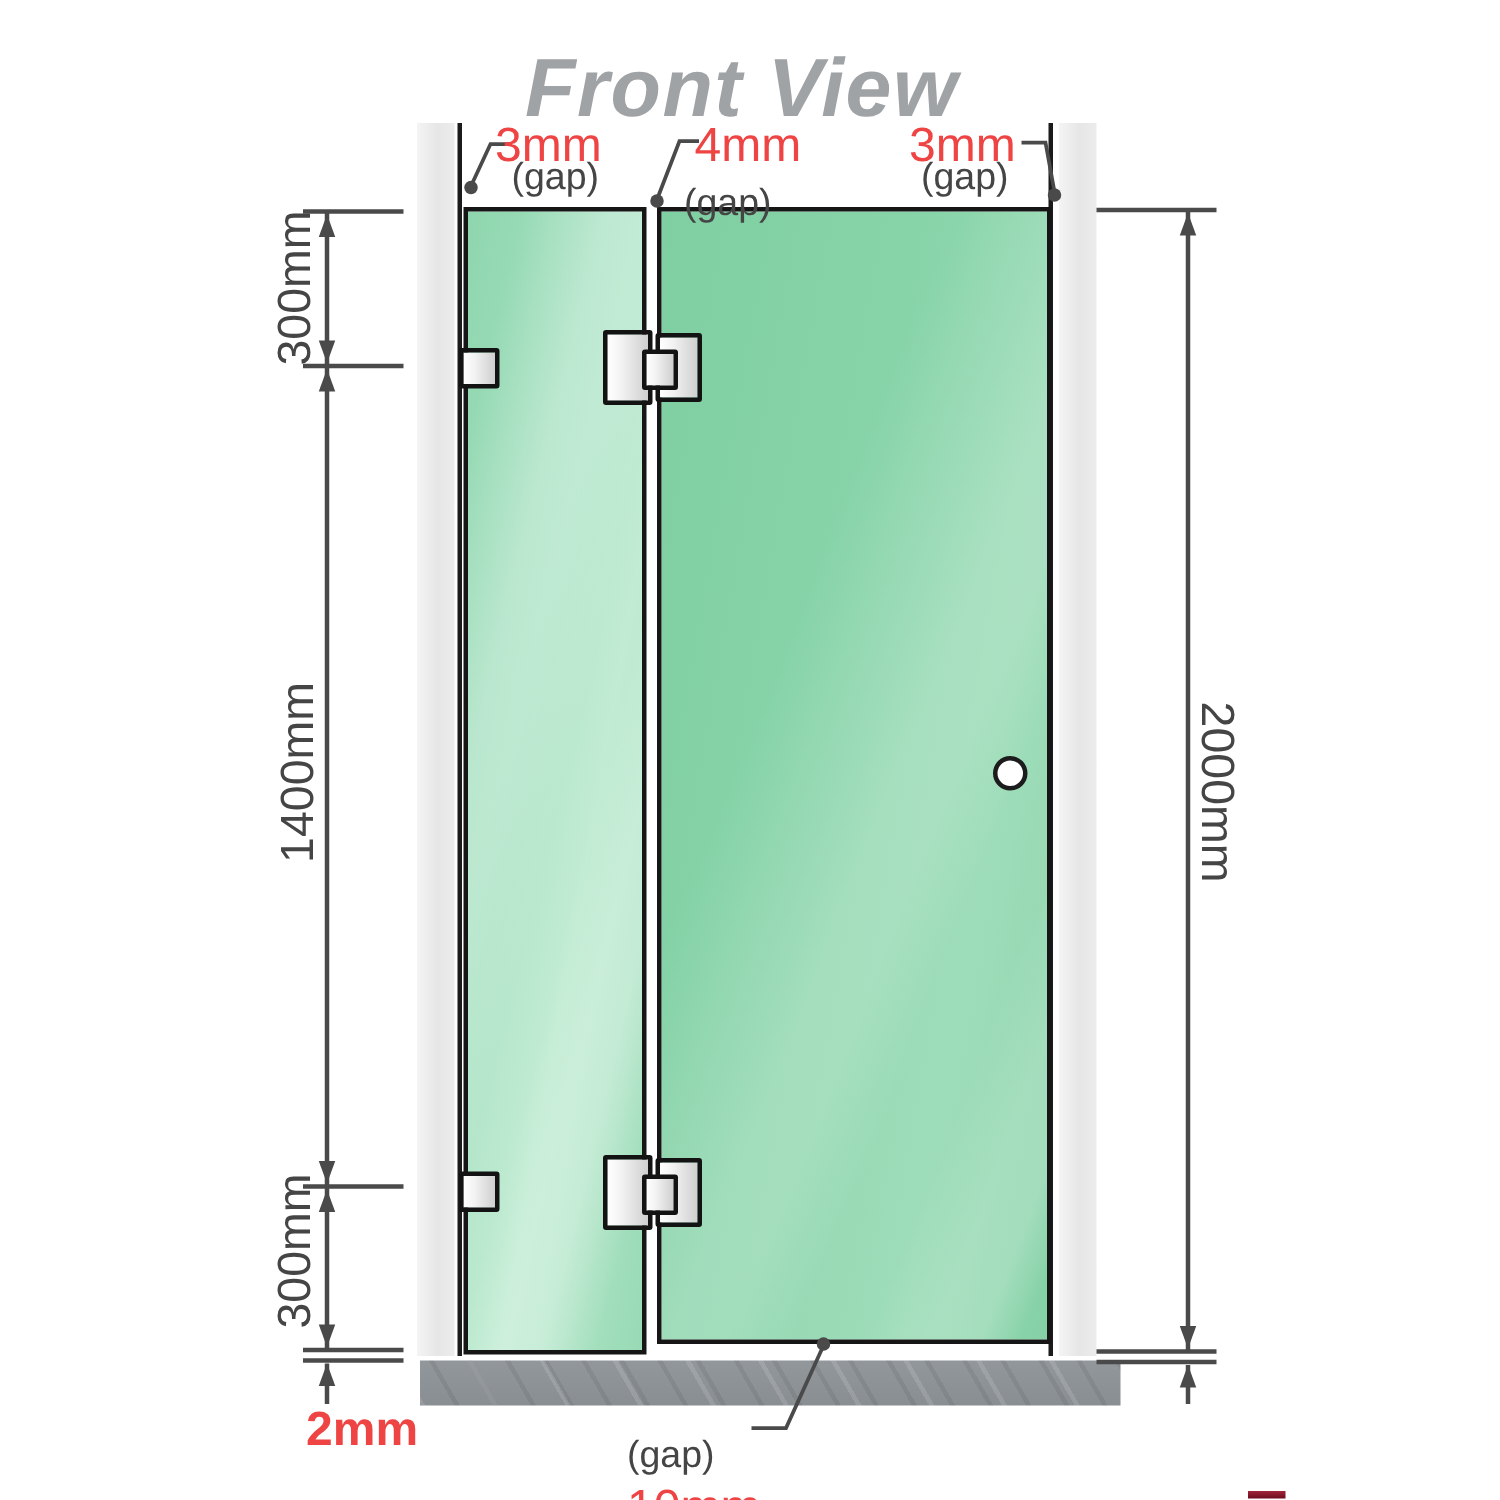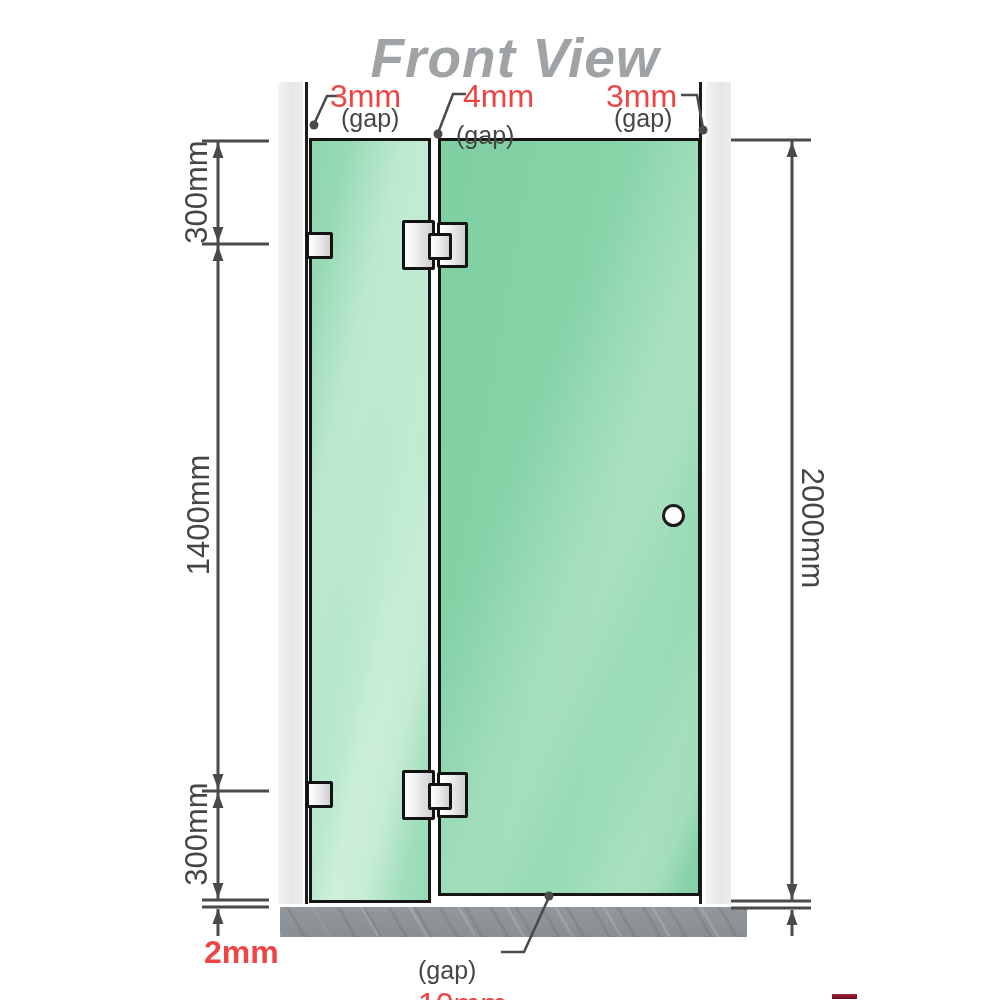--- a/index.html
+++ b/index.html
@@ -33,21 +33,21 @@
   .hw{position:absolute;border:3px solid #131313;border-radius:2px;box-sizing:border-box;
     background:linear-gradient(90deg,#ffffff 0%,#f2f2f2 35%,#cfcfcf 100%);}
   .knob{position:absolute;width:23px;height:23px;border-radius:50%;
     border:3px solid #1c1c1c;background:#ffffff;box-sizing:border-box;}
   
   .dim-text{position:absolute;font-size:32px;line-height:1;white-space:nowrap;color:#ef4444;}
   .dim-sub{position:absolute;font-size:25px;line-height:1;white-space:nowrap;color:#454545;}
   .vlabel{position:absolute;font-size:31px;line-height:1;white-space:nowrap;color:#454545;
     transform:translate(-50%,-50%) rotate(-90deg);}
   .vlabel-cw{transform:translate(-50%,-50%) rotate(90deg);}
-  .title{position:absolute;left:350px;top:26px;width:330px;text-align:center;
+  .title{position:absolute;left:350px;top:26px;width:330px;text-align:left;
     font-size:55px;font-weight:800;font-style:italic;letter-spacing:1px;color:#a0a3a5;}
   svg{position:absolute;left:0;top:0;pointer-events:none;}
   .red-mark{position:absolute;left:832px;top:994px;width:25px;height:5px;
     background:linear-gradient(180deg,#a0243a,#6e0d1e);}
 </style>
 </head>
 <body>
 
 <div id="canvas">
 

